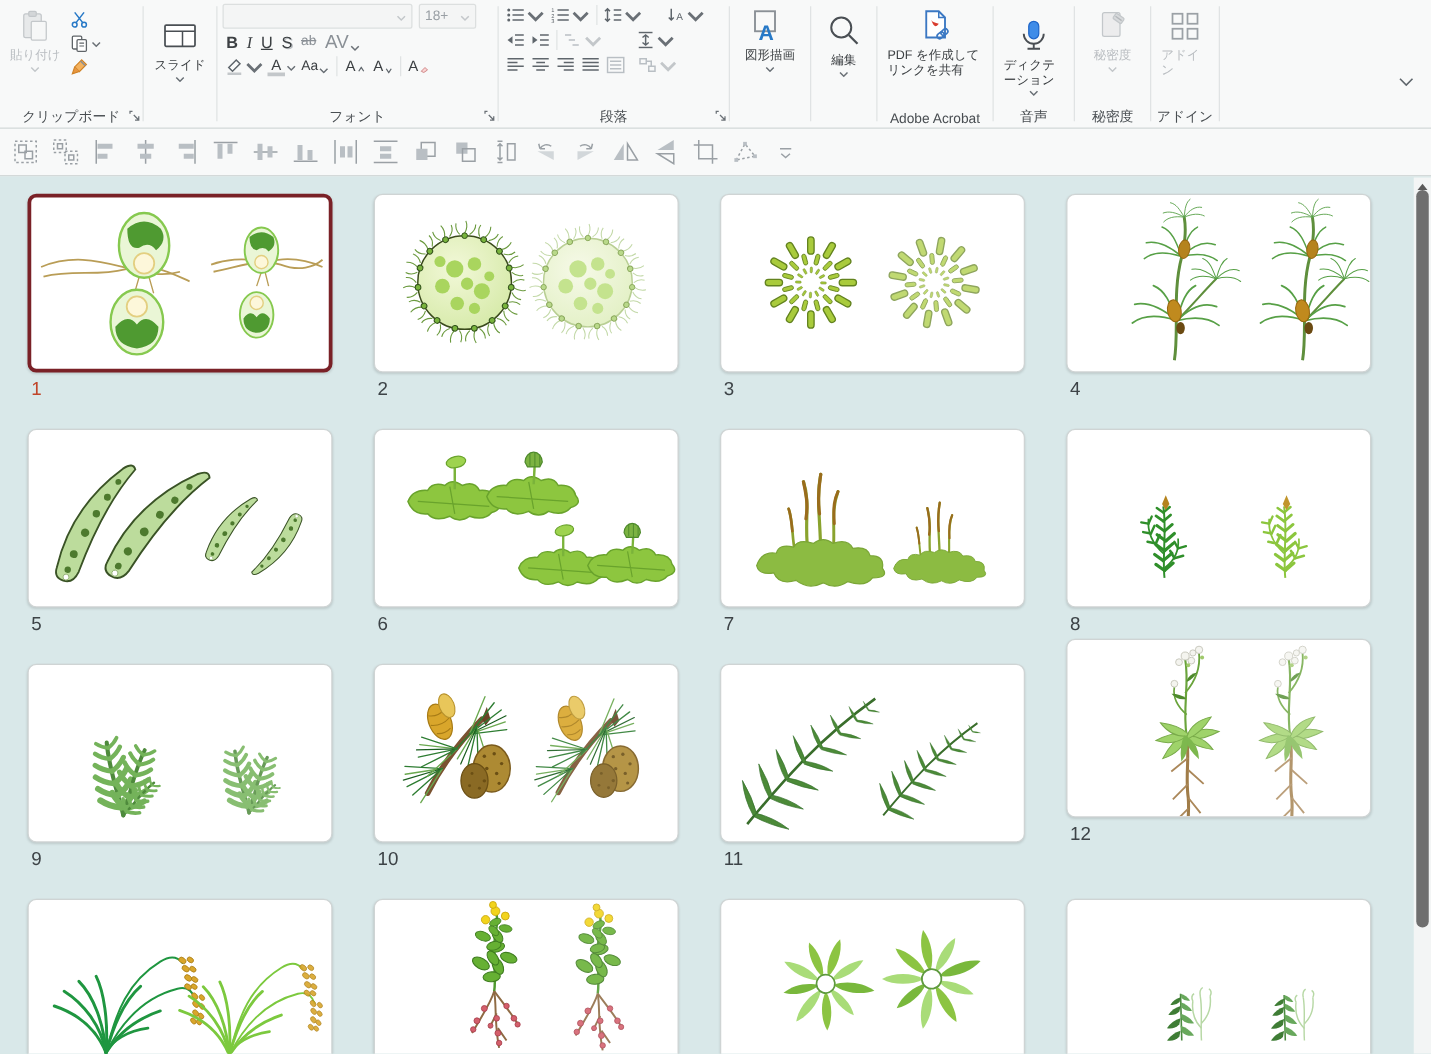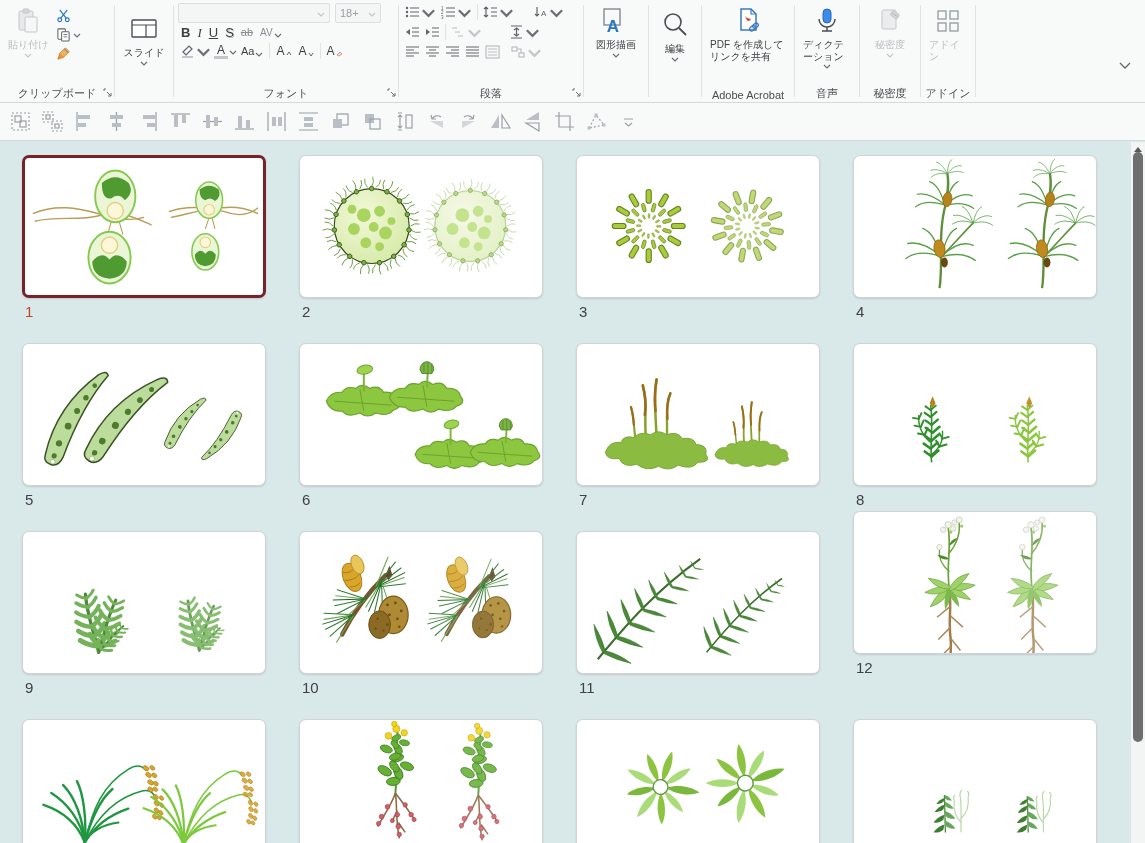--- a/index.html
+++ b/index.html
@@ -151,21 +151,21 @@
           </button>
         <button class="fmt" style="text-decoration:underline">
             <span>U</span>
           </button>
         <button class="fmt">
             <span style="text-shadow:1px 1px 0 #b9bdc1">S</span>
           </button>
         <button class="fmt dim" style="text-decoration:line-through;font-size:11px">
             <span>ab</span>
           </button>
-        <button class="fmt dim" style="font-size:10px">
+        <button class="fmt dim" style="font-size:15px">
           <span>AV</span>
           <svg class="chev" viewBox="0 0 8 5">
               <path d="M1,1 4,4 7,1"></path>
             </svg>
         </button>
       </div>
       <div class="fmtrow">
         <button class="ric">
           <svg viewBox="0 0 15 14">
               <path class="st" d="M3,8 L9,2 L12,5 L6,11 Z"></path>
@@ -380,21 +380,21 @@
           <rect x="20" y="19" width="6" height="4" rx="2" fill="none" stroke="#3b78c3" stroke-width="1.3"></rect>
         </g>
       </svg>
       <span class="blbl">PDF を作成してリンクを共有</span>
     </button>
     <span class="glabel">Adobe Acrobat</span>
   </div>
   <div class="vdiv"></div>
 
   <div class="grp" style="width:64px">
-    <button class="bigbtn" style="margin:0 auto">
+    <button class="bigbtn" style="margin:8px auto">
       <svg width="30" height="30" viewBox="0 0 30 30">
         <rect x="11" y="3" width="8" height="14" rx="4" fill="#3f8ce8" stroke="#1f66c9"></rect>
         <path d="M7,13 a8,8 0 0 0 16,0" fill="none" stroke="#4a4f54" stroke-width="1.5"></path>
         <path d="M15,21 V25 M10,25 H20" stroke="#4a4f54" stroke-width="1.5"></path>
       </svg>
       <span class="blbl">ディクテーション</span>
       <svg class="chev" viewBox="0 0 8 5">
           <path d="M1,1 4,4 7,1"></path>
         </svg>
     </button>

